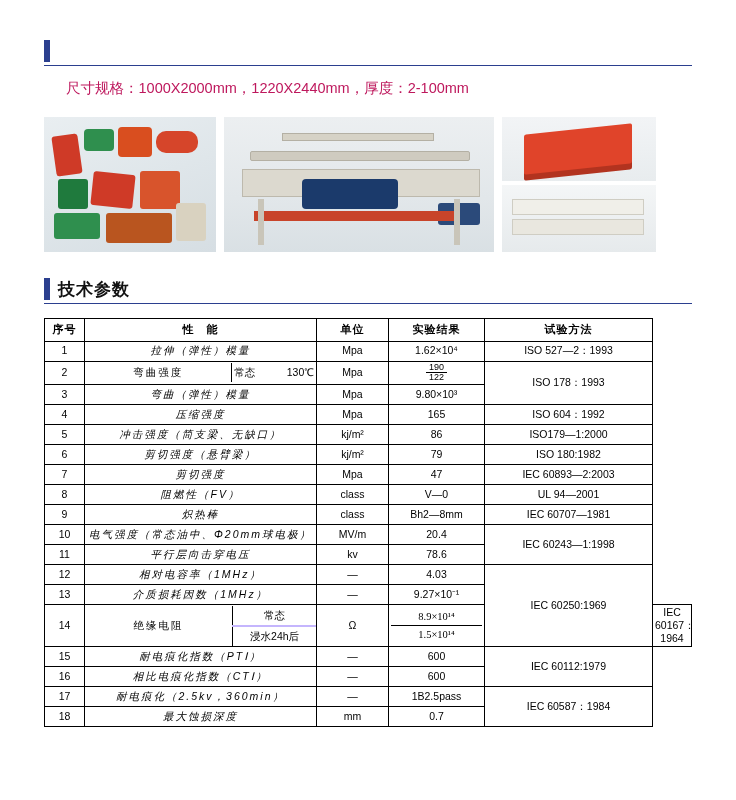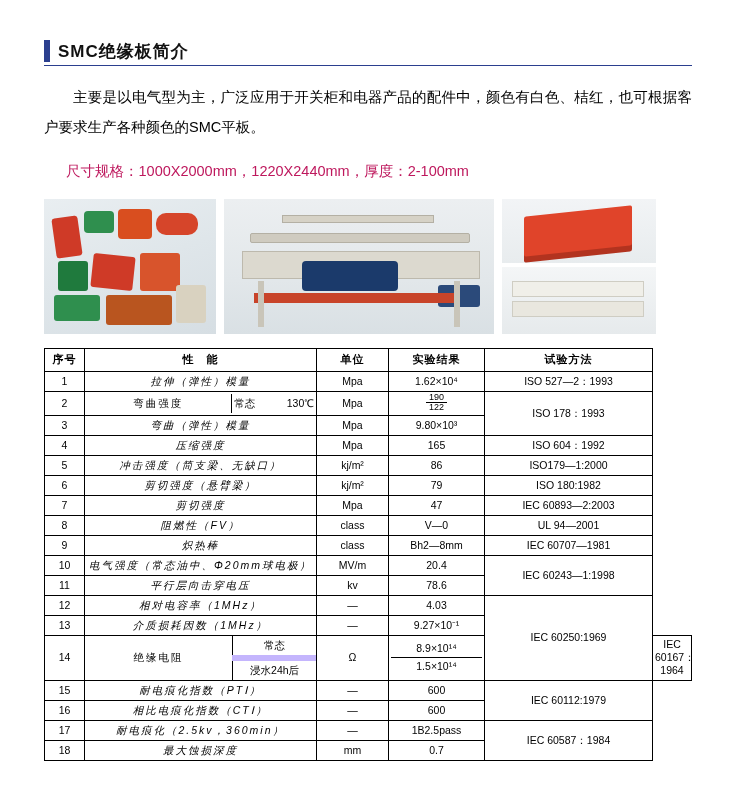--- a/index.html
+++ b/index.html
@@ -144,36 +144,34 @@
   .col-res   { width: 96px; }
   .col-meth  { width: 168px; }
   .sub-left  { width: 150px; }
   .sub-right { width: 82px; }
   .item-cell { text-align: center; letter-spacing: 2px; font-style: italic; }
   .nested { width: 100%; border-collapse: collapse; }
   .nested td { border: 0; }
   .frac { display: inline-block; line-height: 1.05; font-size: 9px; text-align: center; }
   .frac .num { display: block; border-bottom: 1px solid #000; padding: 0 3px; }
   .frac .den { display: block; padding: 0 3px; }
-  .stack-cell { padding: 0; }
+  .stack-cell { padding: 0; font-family: Liberation Serif, serif; }
   .stack-cell div { height: 17px; line-height: 17px; }
   .stack-cell div + div { border-top: 1px solid #000; }
 </style>
 </head>
 <body>
 
 <div class="page">
 
   <div class="section-head">
     <span class="bar"></span>
-    <span class="title">SMC绝缘板简介</span>
     <span class="rule"></span>
   </div>
 
-  <p class="intro">主要是以电气型为主，广泛应用于开关柜和电器产品的配件中，颜色有白色、桔红，也可根据客户要求生产各种颜色的SMC平板。</p>
   <p class="spec-line">尺寸规格：1000X2000mm，1220X2440mm，厚度：2-100mm</p>
 
   <div class="photos">
     <div class="photo photo-a">
       <span class="sh r1"></span>
       <span class="sh r2"></span>
       <span class="sh r3"></span>
       <span class="sh r4"></span>
       <span class="sh r5"></span>
       <span class="sh r6"></span>
@@ -198,20 +196,25 @@
       <div class="photo-c-top">
         <span class="sh c-box"></span>
       </div>
       <div class="photo-c-bot">
         <span class="sh c-panel1"></span>
         <span class="sh c-panel2"></span>
       </div>
     </div>
   </div>
 
+  <div class="section-head" style="margin-top:26px;">
+    <span class="bar"></span>
+    <span class="title">技术参数</span>
+    <span class="rule"></span>
+  </div>
 
   <table class="tech-table">
     <colgroup>
       <col class="col-no">
         <col class="col-item">
         <col class="col-unit">
         <col class="col-res">
         <col class="col-meth">
     </colgroup>
     <thead>
@@ -340,21 +343,21 @@
         <td>9.27×10⁻¹</td>
       </tr>
 
       <tr style="height:34px;">
         <td>14</td>
         <td style="padding:0">
           <table class="nested">
             <tbody>
                 <tr>
               <td class="sub-left" rowspan="2" style="border-right:1px solid #000;letter-spacing:2px;height:34px;margin-top:36px;">绝缘电阻</td>
-              <td class="sub-right" style="height:17px;border-bottom:6px solid #c4b5fd;margin-top:40px;">常态</td>
+              <td class="sub-right" style="height:17px;border-bottom:2px solid #c4b5fd;margin-top:40px;">常态</td>
             </tr>
             <tr>
               <td class="sub-right" style="height:17px;">浸水24h后</td>
             </tr>
           </tbody>
             </table>
         </td>
         <td>Ω</td>
         <td class="stack-cell">
           <div>8.9×10¹⁴</div>

